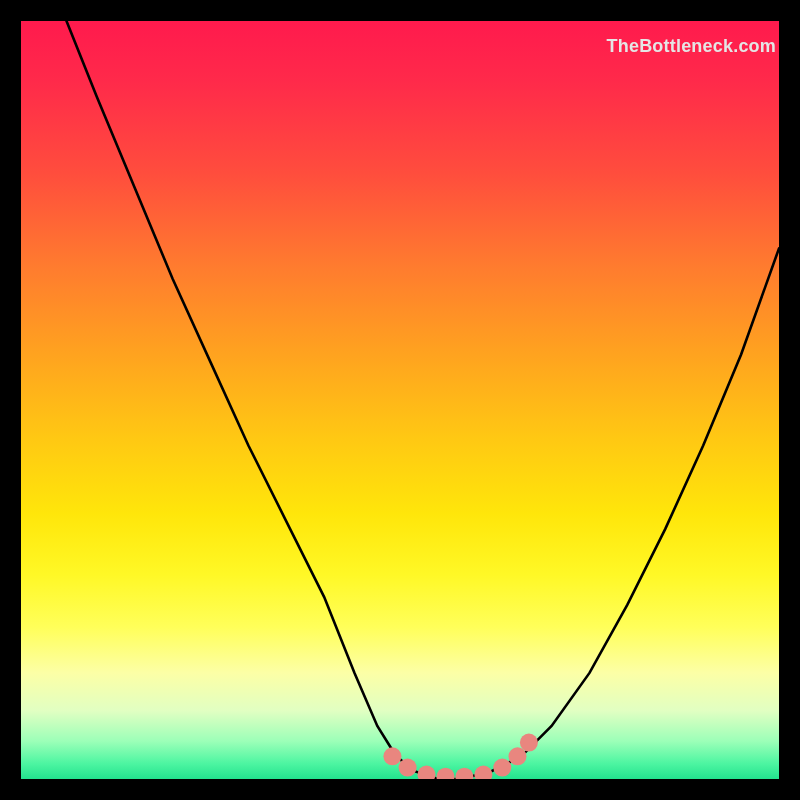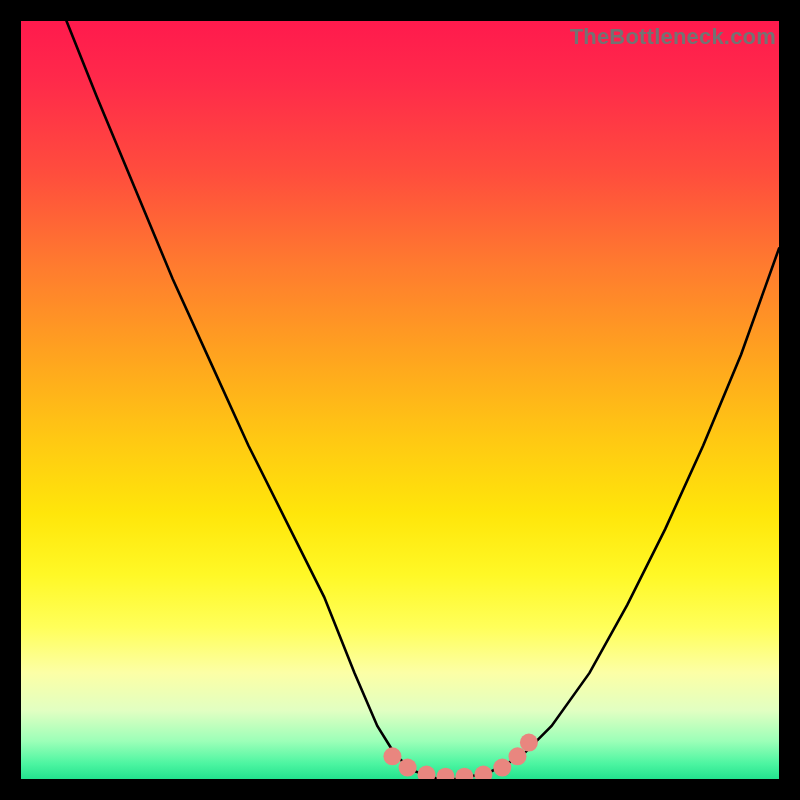--- a/index.html
+++ b/index.html
@@ -27,26 +27,26 @@
       #fff826 73%,
       #ffff5a 80%,
       #fcffa6 86%,
       #e1ffc2 91%,
       #9cffb8 95%,
       #4cf5a1 98%,
       #23e28e 100%);
   }
   .watermark {
     position: absolute;
-    top: 24px;
+    top: 36px;
     right: 24px;
     font-family: Arial, Helvetica, sans-serif;
-    font-size: 22px;
+    font-size: 18px;
     font-weight: 600;
-    color: #737373;
+    color: #e5e5e5;
     letter-spacing: 0.2px;
   }
   svg.curve {
     position: absolute;
     left: 0; top: 0;
     width: 758px; height: 758px;
   }
 </style>
 </head>
 <body>

